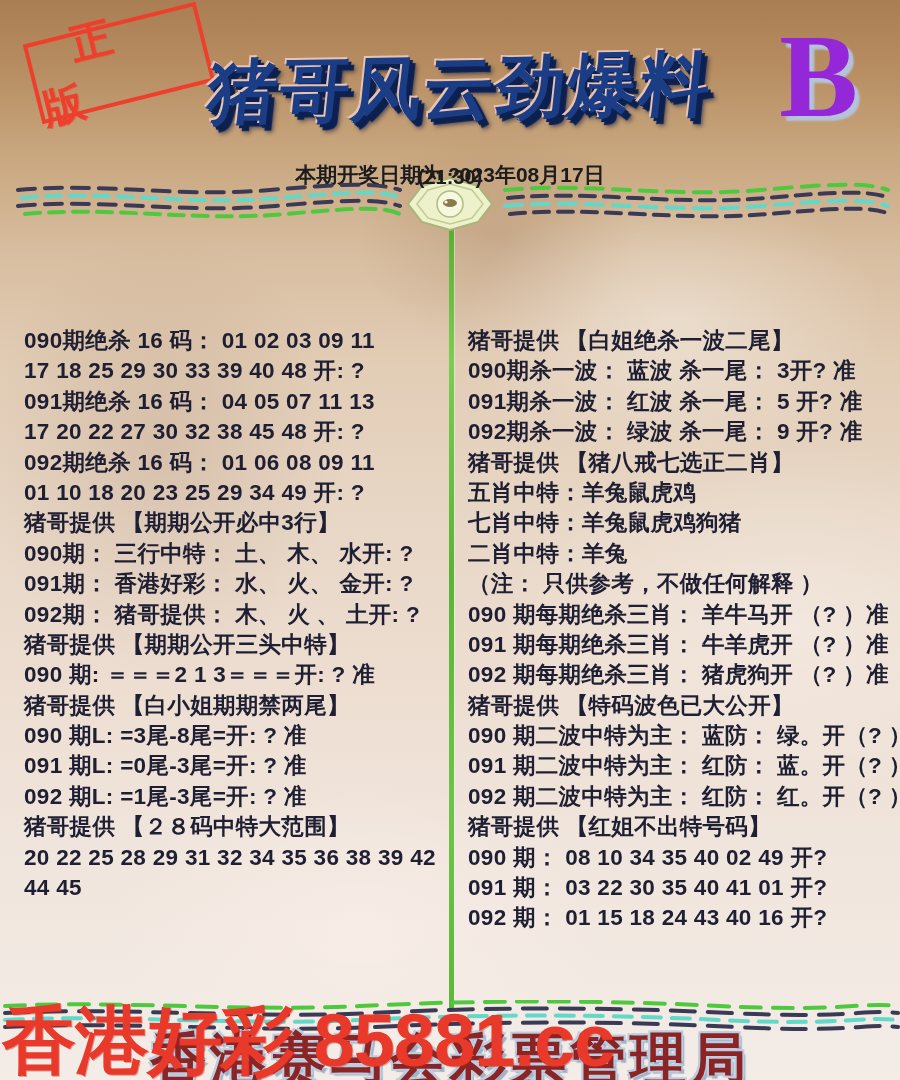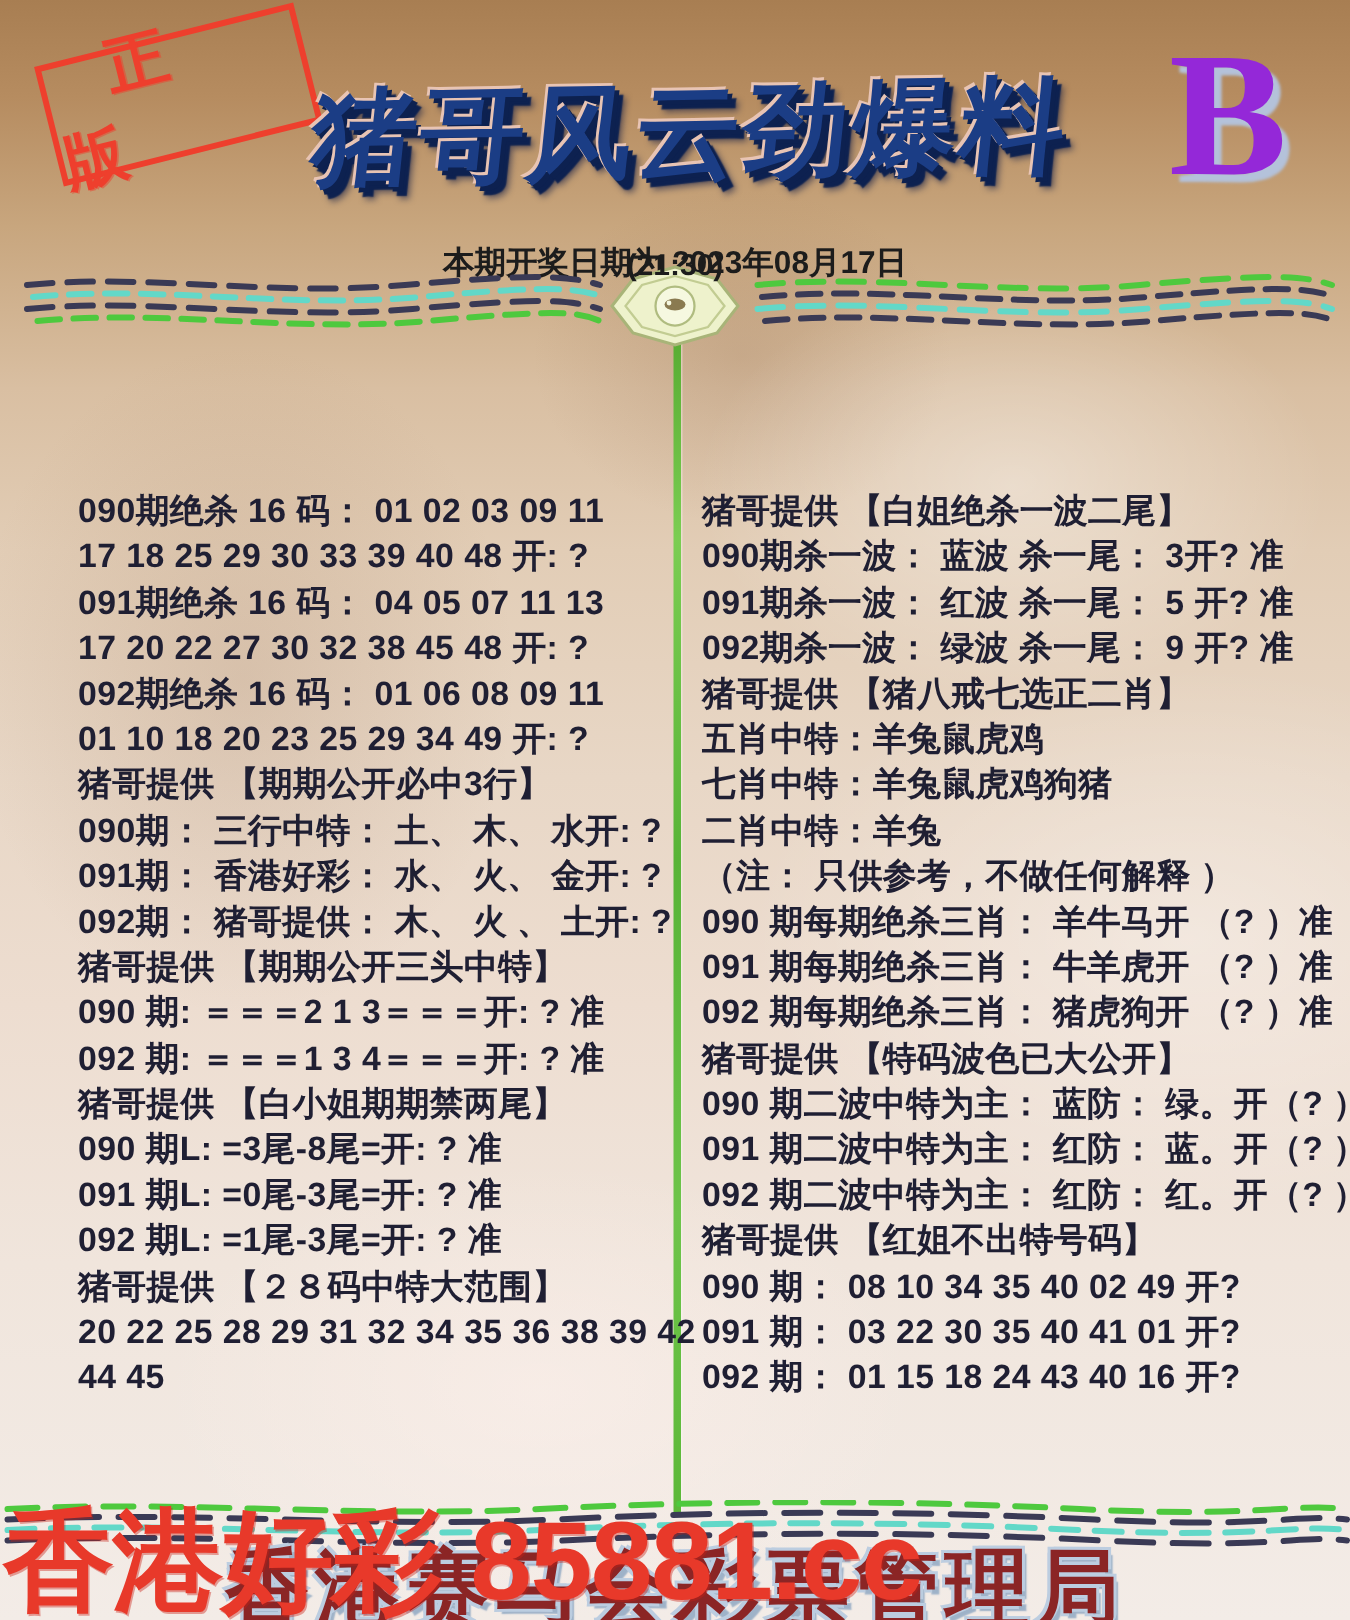--- a/index.html
+++ b/index.html
@@ -58,21 +58,21 @@
   }
   .wave-top{position:absolute;left:0;top:176px;z-index:2;}
   .v-divider{
     position:absolute;left:449px;top:216px;
     width:5px;height:792px;z-index:1;
     background:linear-gradient(180deg,#55aa30 0%,#7bcd52 18%,#58b437 45%,#6ec44a 75%,#5cb838 100%);
     box-shadow:1px 0 0 rgba(255,255,255,.35);
   }
   
   .col{position:absolute;top:326px;z-index:2;}
-  .col-left{left:52px;width:414px;}
+  .col-left{left:24px;width:414px;}
   .col-right{left:468px;width:428px;}
   .tl{
     font-size:22.5px;font-weight:bold;color:#1f1f33;
     line-height:30.4px;height:30.4px;white-space:nowrap;
     letter-spacing:0.3px;
   }
   
   .wave-bottom{position:absolute;left:0;top:1000px;z-index:3;}
   .issuer{
     position:absolute;left:0;top:1022px;width:900px;z-index:4;
@@ -134,21 +134,20 @@
     <div class="tl">091期绝杀 16 码：  04 05 07 11 13</div>
     <div class="tl">17 20 22 27 30 32 38 45 48 开: ?</div>
     <div class="tl">092期绝杀 16 码：  01 06 08 09 11</div>
     <div class="tl">01 10 18 20 23 25 29 34 49 开: ?</div>
     <div class="tl">猪哥提供  【期期公开必中3行】</div>
     <div class="tl">090期： 三行中特： 土、 木、 水开: ?</div>
     <div class="tl">091期： 香港好彩： 水、 火、 金开: ?</div>
     <div class="tl">092期： 猪哥提供： 木、 火 、 土开: ?</div>
     <div class="tl">猪哥提供  【期期公开三头中特】</div>
     <div class="tl">090 期: ＝＝＝2 1 3＝＝＝开: ? 准</div>
-    <div class="tl">092 期: ＝＝＝1 3 4＝＝＝开: ? 准</div>
     <div class="tl">猪哥提供  【白小姐期期禁两尾】</div>
     <div class="tl">090 期L: =3尾-8尾=开: ? 准</div>
     <div class="tl">091 期L: =0尾-3尾=开: ? 准</div>
     <div class="tl">092 期L: =1尾-3尾=开: ? 准</div>
     <div class="tl">猪哥提供  【２８码中特大范围】</div>
     <div class="tl">20 22 25 28 29 31 32 34 35 36 38 39 42</div>
     <div class="tl">44 45</div>
   </div>
 
   <div class="col col-right">

